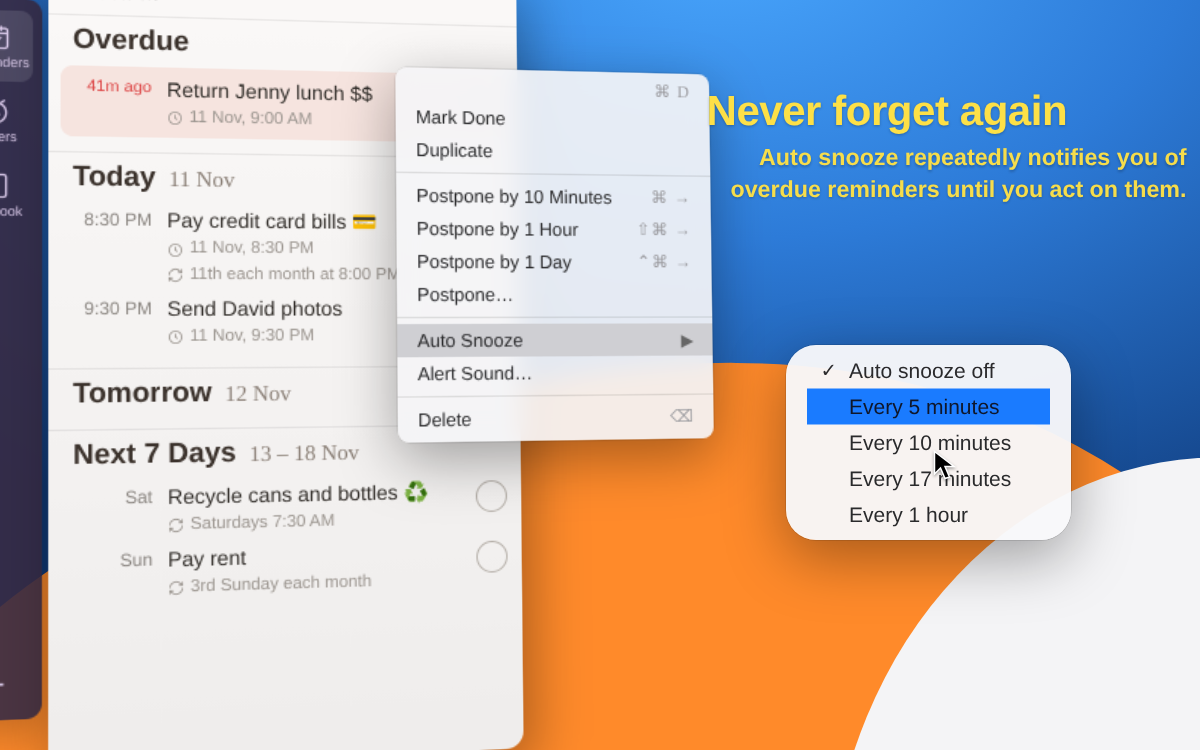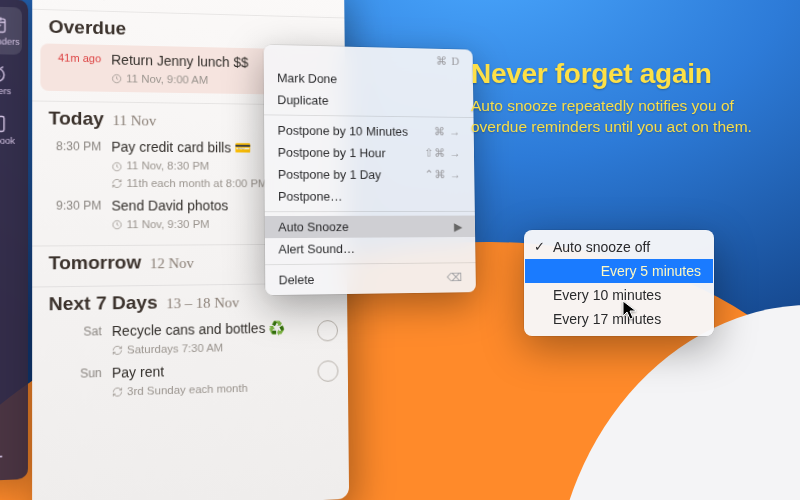--- a/index.html
+++ b/index.html
@@ -44,29 +44,29 @@
   
   .menu { position:absolute; left:304px; top:68px; width:226px; background:rgba(244,244,246,0.92); backdrop-filter: blur(12px); border-radius:8px; box-shadow: 0 12px 40px rgba(0,0,0,0.35), 0 0 0 0.5px rgba(0,0,0,0.15); padding:4px 0; font-size:13px; color:#2a2a2c; }
   .menu .mi { padding:4px 14px; display:flex; align-items:center; }
   .menu .mi .sc { margin-left:auto; font-size:12px; color:#9a9a9e; letter-spacing:1px; font-family: -apple-system; }
   .menu .sep { height:1px; background:rgba(0,0,0,0.1); margin:4px 0; }
   .menu .mi.sel { background:#cfcfd3; }
   .menu .mi .chev { margin-left:auto; font-size:12px; color:#666; }
   .menu .mi.top-sc { padding:2px 14px; color:#b0b0b4; justify-content:flex-end; }
 
   
-  .submenu { position:absolute; left:524px; top:230px; width:190px; background:rgba(248,248,250,0.96); border-radius:8px; box-shadow: 0 12px 40px rgba(0,0,0,0.35), 0 0 0 0.5px rgba(0,0,0,0.15); padding:5px 1px; font-size:14px; color:#2a2a2c; }
+  .submenu { position:absolute; left:524px; top:230px; width:190px; background:rgba(248,248,250,0.96); border-radius:20px; box-shadow: 0 12px 40px rgba(0,0,0,0.35), 0 0 0 0.5px rgba(0,0,0,0.15); padding:5px 14px; font-size:14px; color:#2a2a2c; }
   .submenu .smi { padding:4px 12px 4px 28px; position:relative; }
-  .submenu .smi.sel { background:#1a7bff; color:#fef9c3;text-align:right; }
+  .submenu .smi.sel { background:#1a7bff; color:#0f172a; }
   .submenu .check::before { content:"✓"; position:absolute; left:9px; font-size:13px; }
 
   
   .promo { position:absolute; left:471px; top:58px; color:#fde047; width:320px; text-shadow:0 1px 2px rgba(0,0,0,0.25); }
   .promo h1 { font-size:28px; font-weight:700; letter-spacing:-0.3px; margin-bottom:6px; }
-  .promo p { font-size:15.5px; line-height:1.35; font-weight:400; opacity:0.97; }
+  .promo p { font-size:15.5px; line-height:1.35; font-weight:700; opacity:0.97;text-align:right; }
 
   .cursor { position:absolute; left:622px; top:300px; width:16px; height:22px; }
   .cursor svg { width:16px;height:22px; filter: drop-shadow(0 1px 1px rgba(0,0,0,0.4)); }
 
 </style>
 </head>
 <body>
 
 <div class="bg">
   <div class="sky"></div>
@@ -257,20 +257,21 @@
     </div>
 
   </div>
 </div>
 
 <div class="submenu">
   <div class="smi check"><span>Auto snooze off</span></div>
   <div class="smi sel"><span>Every 5 minutes</span></div>
   <div class="smi"><span>Every 10 minutes</span></div>
   <div class="smi"><span>Every 17 minutes</span></div>
+  <div class="smi"><span>Every 1 hour</span></div>
 </div>
 
 <div class="cursor">
   <svg viewBox="0 0 16 22">
       <path d="M1 1 L1 16 L5 12 L8 19 L11 18 L8 11 L14 11 Z" fill="#000" stroke="#fff" stroke-width="1"></path>
     </svg>
 </div>
 
 <div class="promo">
   <h1>Never forget again</h1>

